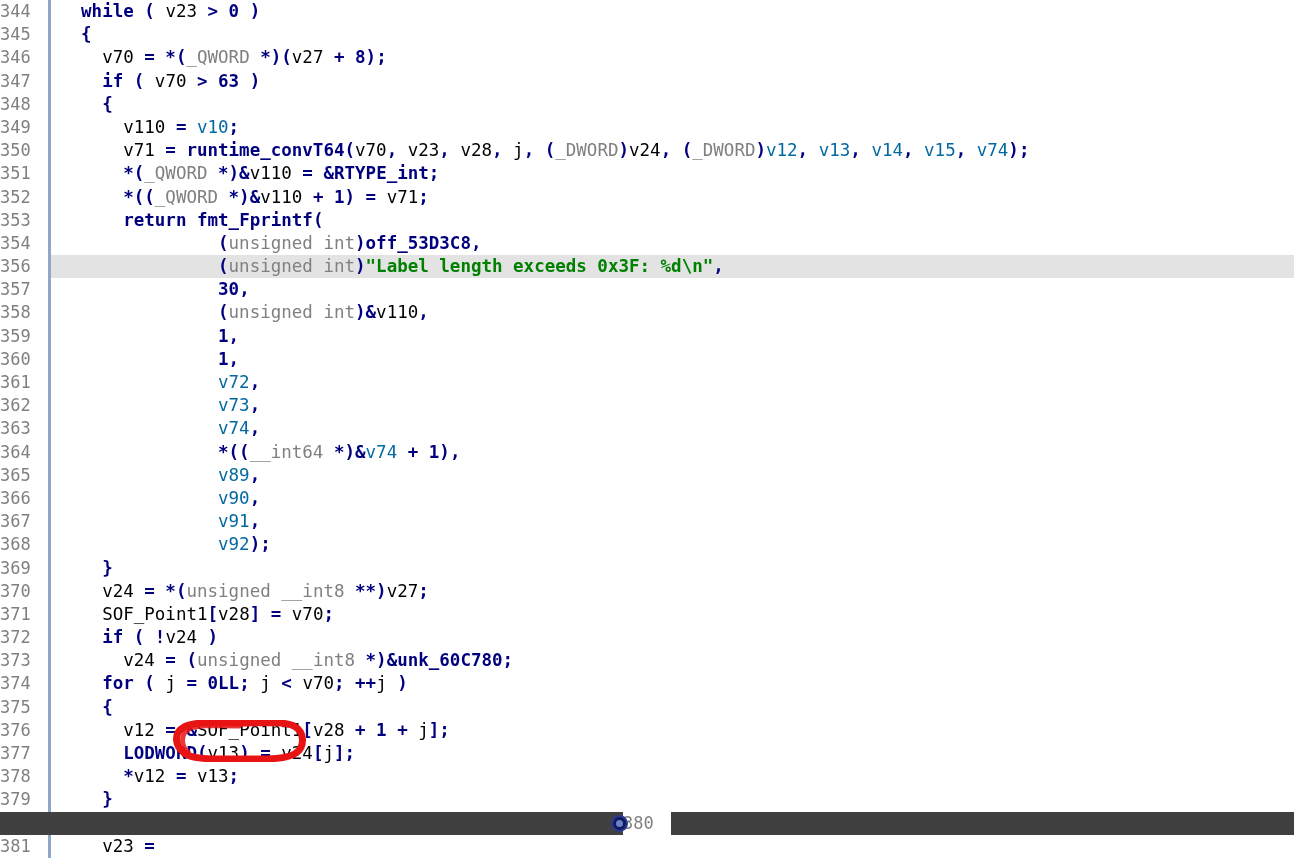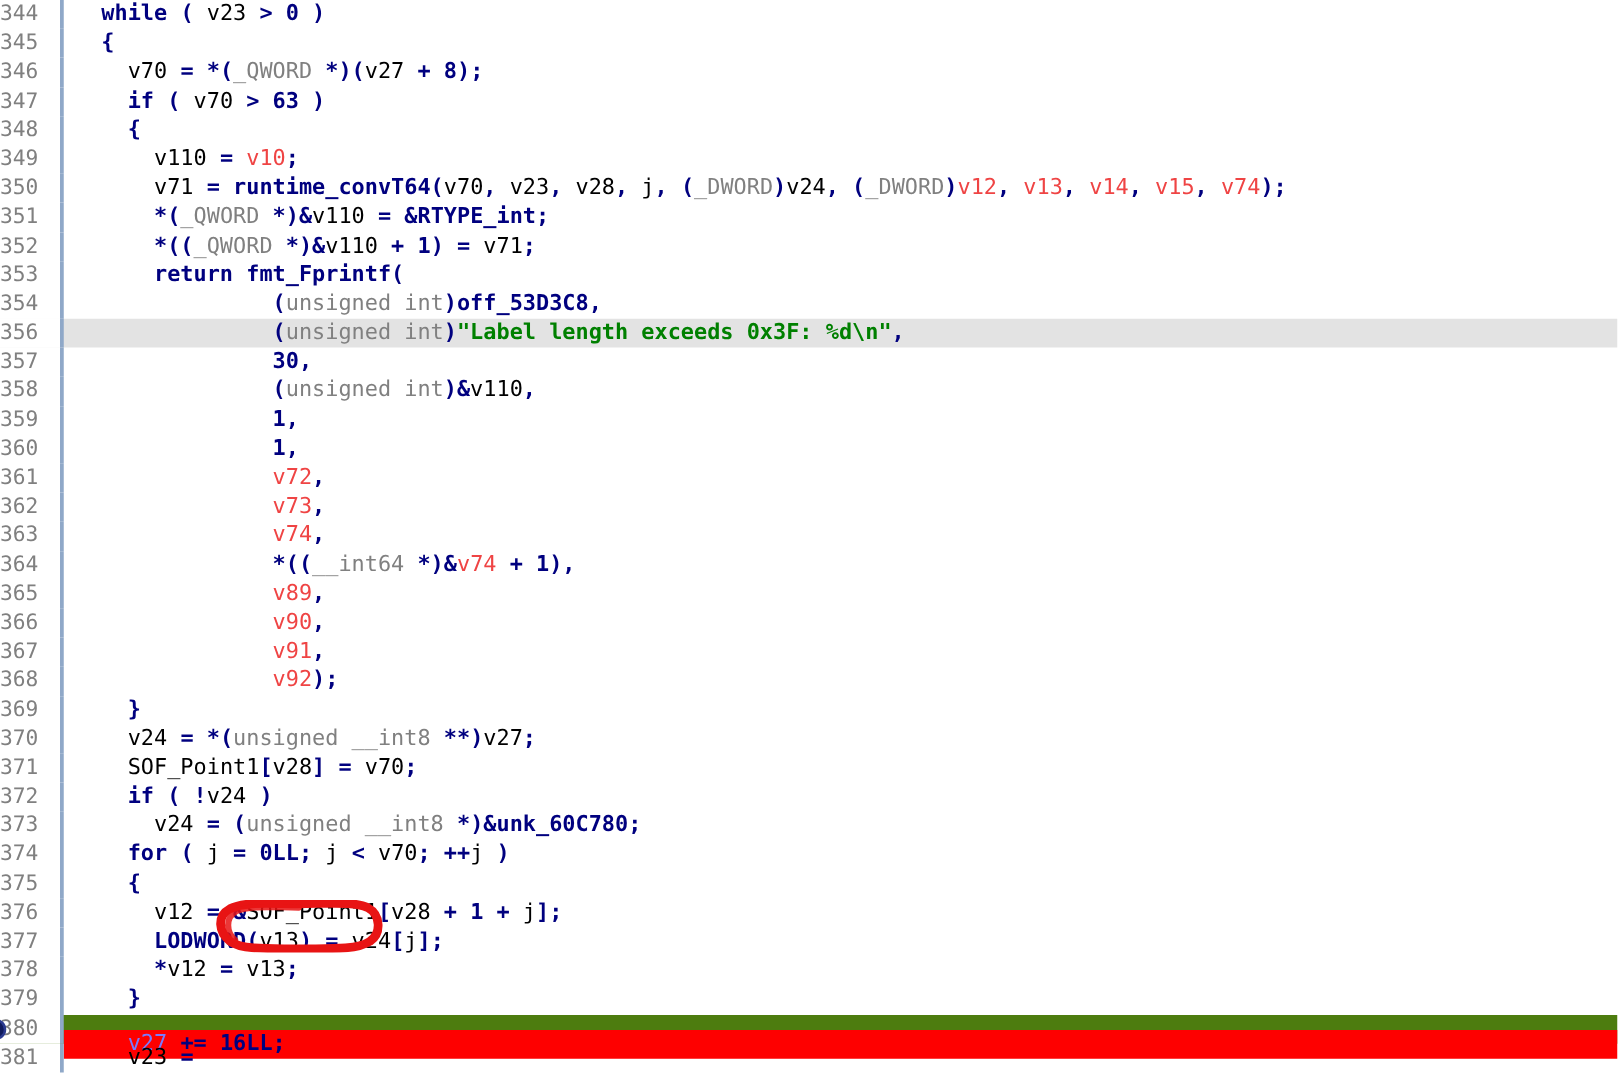--- a/index.html
+++ b/index.html
@@ -63,21 +63,21 @@
     color: #000000;
     position: relative;
     z-index: 2;
     overflow: visible;
   }
 
   
   .code-line.hl-gray .gutter { background: #ffffff; }
   .code-line.hl-gray { background: #e3e3e3; }
 
-  .code-line.hl-red { background: #4d7c0f; }
+  .code-line.hl-red { background: #404040; flex-direction: column; }
   .code-line.hl-red .gutter { background: #ffffff; }
   .code-line.hl-red .codetext {
     background: #fe0000;
     margin-top: 25px;
   }
   .code-line.hl-red .sep { background: #8fa8c8; }
 
   
   .bp-marker {
     position: absolute;
@@ -99,21 +99,21 @@
     width: 7px;
     height: 7px;
     border-radius: 50%;
     background: #6d7ec4;
   }
 
   
   .t-kw    { color: #00007f; font-weight: bold; text-align: center; }   
   .t-fn    { color: #00007f; font-weight: bold; }   
   .t-var   { color: #000000; }                       
-  .t-reg   { color: #ef4444; }                       
+  .t-reg   { color: #0369a1; }                       
   .t-type  { color: #808080; }                       
   .t-str   { color: #008000; font-weight: bold; }    
   .t-num   { color: #00007f; font-weight: bold; }    
   .t-punct { color: #00007f; font-weight: bold; }    
   .t-plain { color: #000000; }
 
   .code-line.hl-red .t-var  { color: #7a7aff; }
   .code-line.hl-red .t-num,
   .code-line.hl-red .t-punct { color: #00007f; }
 

